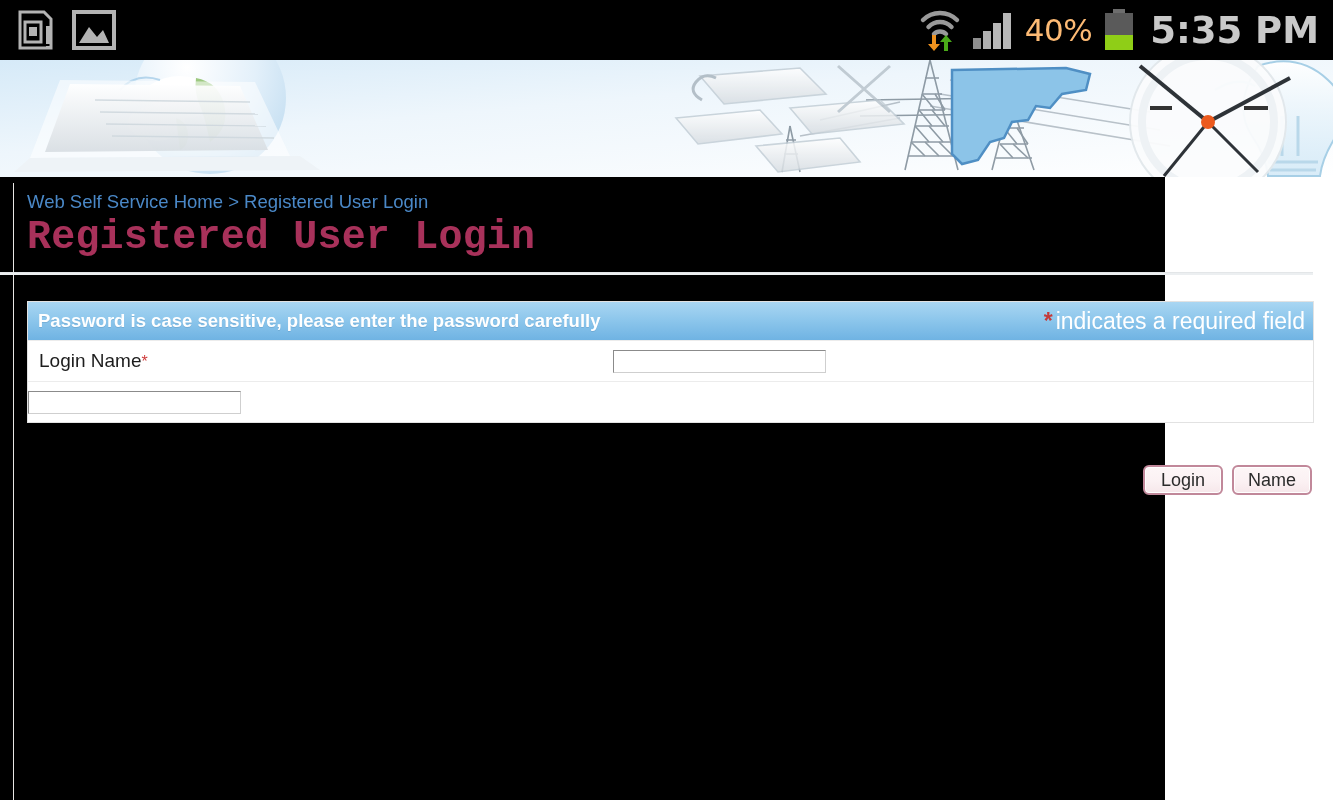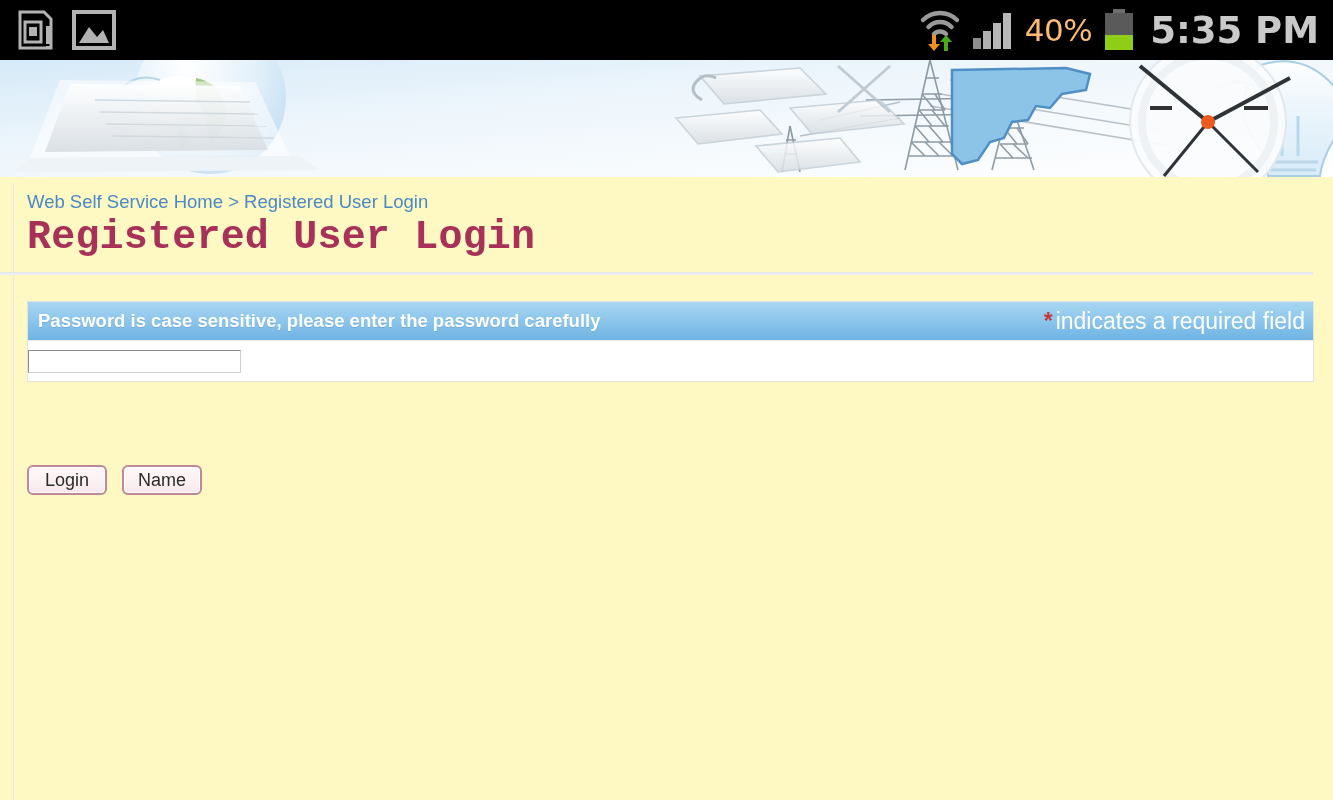--- a/index.html
+++ b/index.html
@@ -54,23 +54,23 @@
     width: 1333px;
     height: 117px;
     overflow: hidden;
     background: linear-gradient(105deg,#cfe6f6 0%, #e8f3fb 22%, #f2f8fc 42%, #dceaf6 58%, #eef5fb 75%, #f6fafd 100%);
   }
   .banner svg { position: absolute; inset: 0; width: 100%; height: 100%; display: block; }
 
   
   .page {
     position: relative;
-    width: 1333px;
+    width: 1165px;
     height: 623px;
-    background: #fef9c3;
+    background: #000000;
   }
   .left-rule {
     position: absolute;
     left: 13px; top: 6px; bottom: 0;
     width: 1px;
     background: #e8e6e4;
   }
   .breadcrumb {
     position: absolute;
     left: 27px; top: 14px;
@@ -156,21 +156,22 @@
     color: #111;
     outline: none;
   }
 
   
   .btn-row {
     position: absolute;
     left: 27px; top: 288px;
     width: 1287px;
     display: flex;
-    gap: 15px;
+    justify-content: flex-end;
+    gap: 9px;
     padding-right: 2px;
   }
   .btn {
     min-width: 80px;
     height: 30px;
     padding: 0 14px;
     border: 2px solid #c1889a;
     border-radius: 6px;
     background: linear-gradient(180deg,#fdf6f7 0%, #fbf1f3 55%, #f6e7ea 100%);
     color: #2b2b2b;
@@ -340,20 +341,28 @@
 
   <div class="form-card">
 
     <div class="form-header">
       <span class="form-header-msg">Password is case sensitive, please enter the password carefully</span>
       <span class="form-header-req">
         <span class="req-star">*</span><span>indicates a required field</span>
       </span>
     </div>
 
+    <div class="form-row">
+      <div class="row-label">
+        <span>Login Name</span><span class="star">*</span>
+      </div>
+      <div class="row-field">
+        <input class="text-input" type="text" value="" style="">
+      </div>
+    </div>
 
     <div class="form-row">
       <div class="row-field">
         <input class="text-input" type="password" value="" style="">
       </div>
     </div>
 
   </div>
 
   <div class="btn-row">

